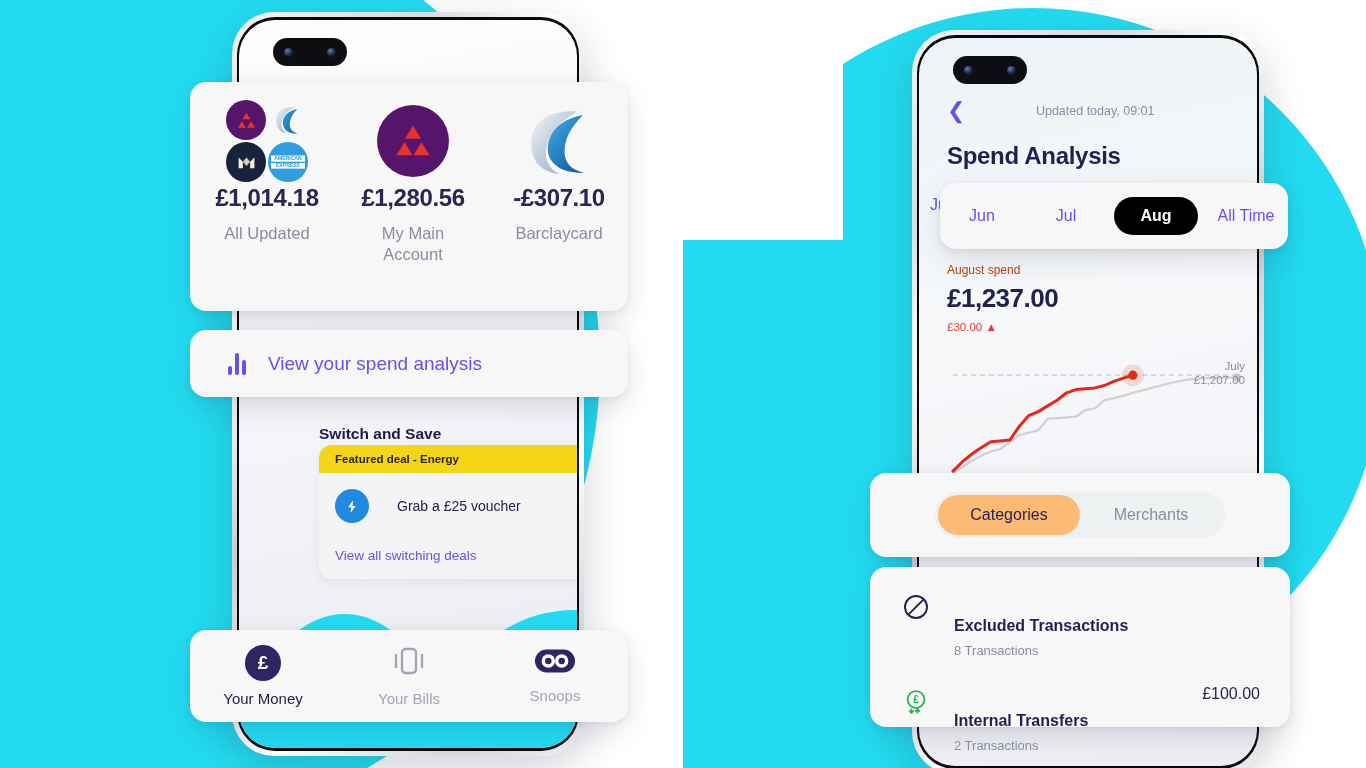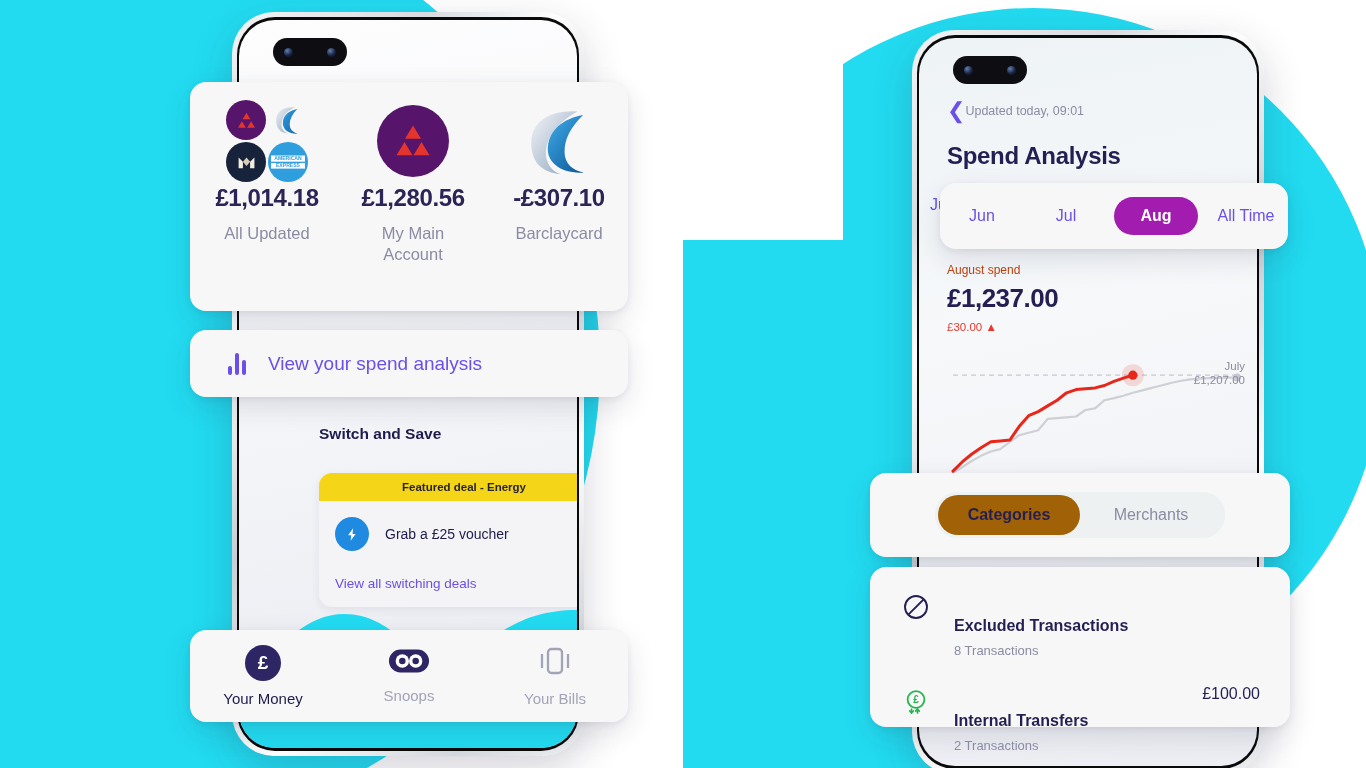--- a/index.html
+++ b/index.html
@@ -120,71 +120,71 @@
   .nav-label { font-size: 15px; }
   .nav-label.active { color: #1f1b4d; }
   .nav-label.inactive { color: #a3a3b8; }
   .nav-pound { width: 36px; height: 36px; border-radius: 50%; background: #2d2564;
                color: #fff; font-size: 19px; font-weight: 700;
                display:flex; align-items:center; justify-content:center; }
 
   
   .switch-section { position: absolute; left: 80px; top: 405px; width: 290px; }
   .switch-title { font-size: 15.5px; font-weight: 700; color: #1f1b4d; }
-  .deal-card { margin-top: 30px; border-radius: 13px; overflow: hidden;
-               background: #f4f4f6; box-shadow: 0 3px 10px rgba(40,40,70,.07); text-align: center; }
+  .deal-card { margin-top: 2px; border-radius: 13px; overflow: hidden;
+               background: #f4f4f6; box-shadow: 0 3px 10px rgba(40,40,70,.07); }
   .deal-banner { background: #f5d518; padding: 8px 16px; font-size: 11.5px;
                  font-weight: 700; color: #262333; }
   .deal-body { padding: 16px 16px 14px 16px; }
-  .deal-row { display: flex; align-items: center; gap: 16px; }
+  .deal-row { display: flex; align-items: center; gap: 28px; }
   .bolt { width: 34px; height: 34px; border-radius: 50%; background: #1f8ae0;
           display:flex; align-items:center; justify-content:center; }
   .deal-text { font-size: 14px; color: #1f1b4d; }
   .deal-link-row { display:flex; align-items:center; justify-content:space-between;
                    margin-top: 22px; }
   .deal-link { font-size: 13.5px; color: #6b4fe8; }
   .arrow { color: #6b4fe8; font-size: 17px; }
 
   .wave { position: absolute; bottom: 0; left: 0; width: 100%; height: 150px; }
 
   
   .top-row { position: absolute; left: 28px; top: 62px; width: 296px;
              display: flex; align-items: center; }
   .back-chev { font-size: 22px; color: #6b4fe8; line-height: 1; font-weight: 400; }
-  .updated { flex: 1; font-size: 12.5px; color: #8b8ba3; margin-right: 18px; }
+  .updated { flex: 1; text-align: center; font-size: 12.5px; color: #8b8ba3; margin-right: 18px; }
   .page-title { position: absolute; left: 28px; top: 104px;
                 font-size: 24px; font-weight: 700; color: #241f52; letter-spacing: -.3px; }
 
   .spend-block { position: absolute; left: 28px; top: 225px; width: 300px; }
   .spend-label { font-size: 12px; color: #c2410c; }
   .spend-value { font-size: 26px; font-weight: 700; color: #241f52; margin-top: 6px; letter-spacing: -.5px; }
   .spend-delta { font-size: 11.5px; color: #e8392b; margin-top: 7px; }
 
   .chart-wrap { position: absolute; left: 20px; top: 316px; width: 312px; height: 160px; }
   .chart-legend { position: absolute; right: 6px; top: 6px; text-align: right; }
   .legend-month { font-size: 11.5px; color: #8b8ba3; }
   .legend-val   { font-size: 11.5px; color: #8b8ba3; margin-top: 2px; }
   .x-axis { position: absolute; left: 0; bottom: 0; width: 100%;
             display: flex; font-size: 10px; color: #a3a3b8; }
 
   
   #months-card { left: 940px; top: 183px; width: 348px; height: 66px;
                  display: flex; align-items: center; }
   .month-pill { flex: 1; text-align: center; font-size: 16px; color: #6b4fe8; }
   .month-pill.active { color: #fff; }
-  .pill-bg { background: #a21caf; border-radius: 22px; padding: 10px 0; margin: 0 6px; font-weight: 700; }
+  .pill-bg { background: #000000; border-radius: 22px; padding: 10px 0; margin: 0 6px; font-weight: 700; }
   .month-clip { position: absolute; left: 930px; top: 196px; font-size: 16px; color: #6b4fe8; }
 
   
   #tabs-card { left: 870px; top: 473px; width: 420px; height: 84px;
                display: flex; align-items: center; justify-content: center; }
   .tabs-track { width: 290px; background: #edf1f2; border-radius: 22px;
                 display: flex; padding: 3px; }
   .tab { flex: 1; text-align: center; font-size: 16px; padding: 11px 0; border-radius: 20px; }
-  .tab.active { background: #a16207; color: #241f52; font-weight: 700; }
+  .tab.active { background: #fdba74; color: #241f52; font-weight: 400; }
   .tab.inactive { color: #8b8ba3; }
 
   
   #tx-card { left: 870px; top: 567px; width: 420px; height: 160px; padding: 22px 30px 0 30px; }
   .tx-row { display: flex; align-items: flex-start; gap: 22px; margin-bottom: 26px; }
   .tx-icon { width: 32px; height: 32px; flex: 0 0 32px;
              display:flex; align-items:center; justify-content:center; margin-top: 2px; }
   .tx-main { flex: 1; }
   .tx-title { font-size: 16px; font-weight: 700; color: #241f52; margin-top: 28px; }
   .tx-sub { font-size: 13px; color: #8b8ba3; margin-top: 8px; }
@@ -338,39 +338,39 @@
     <span class="cta-text">View your spend analysis</span>
   </div>
 
   <div class="fcard" id="bottom-nav">
     <div class="nav-item">
       <span class="nav-pound">£</span>
       <span class="nav-label active">Your Money</span>
     </div>
     <div class="nav-item">
       <span>
+        <svg width="38" height="32" viewBox="0 0 38 32" fill="none" stroke="#a3a3b8" stroke-width="2.3">
+          <rect x="12" y="4" width="14" height="24" rx="3.5"></rect>
+          <path d="M6 9 v14"></path>
+          <path d="M32 9 v14"></path>
+        </svg>
+      </span>
+      <span class="nav-label inactive">Your Bills</span>
+    </div>
+    <div class="nav-item">
+      <span>
         <svg width="42" height="26" viewBox="0 0 44 26">
           <rect x="1" y="1" width="42" height="24" rx="12" fill="#2d2564"></rect>
           <circle cx="15" cy="13" r="7" fill="#ffffff"></circle>
           <circle cx="29" cy="13" r="7" fill="#ffffff"></circle>
           <circle cx="15" cy="13" r="3.4" fill="#2d2564"></circle>
           <circle cx="29" cy="13" r="3.4" fill="#2d2564"></circle>
         </svg>
       </span>
       <span class="nav-label inactive">Snoops</span>
-    </div>
-    <div class="nav-item">
-      <span>
-        <svg width="38" height="32" viewBox="0 0 38 32" fill="none" stroke="#a3a3b8" stroke-width="2.3">
-          <rect x="12" y="4" width="14" height="24" rx="3.5"></rect>
-          <path d="M6 9 v14"></path>
-          <path d="M32 9 v14"></path>
-        </svg>
-      </span>
-      <span class="nav-label inactive">Your Bills</span>
     </div>
   </div>
 
   <div class="phone" id="phone-right">
     <div class="phone-inner">
       <div class="screen">
         <div class="screen-bg-right"></div>
 
         <div class="notch">
           <div class="lens"></div>

